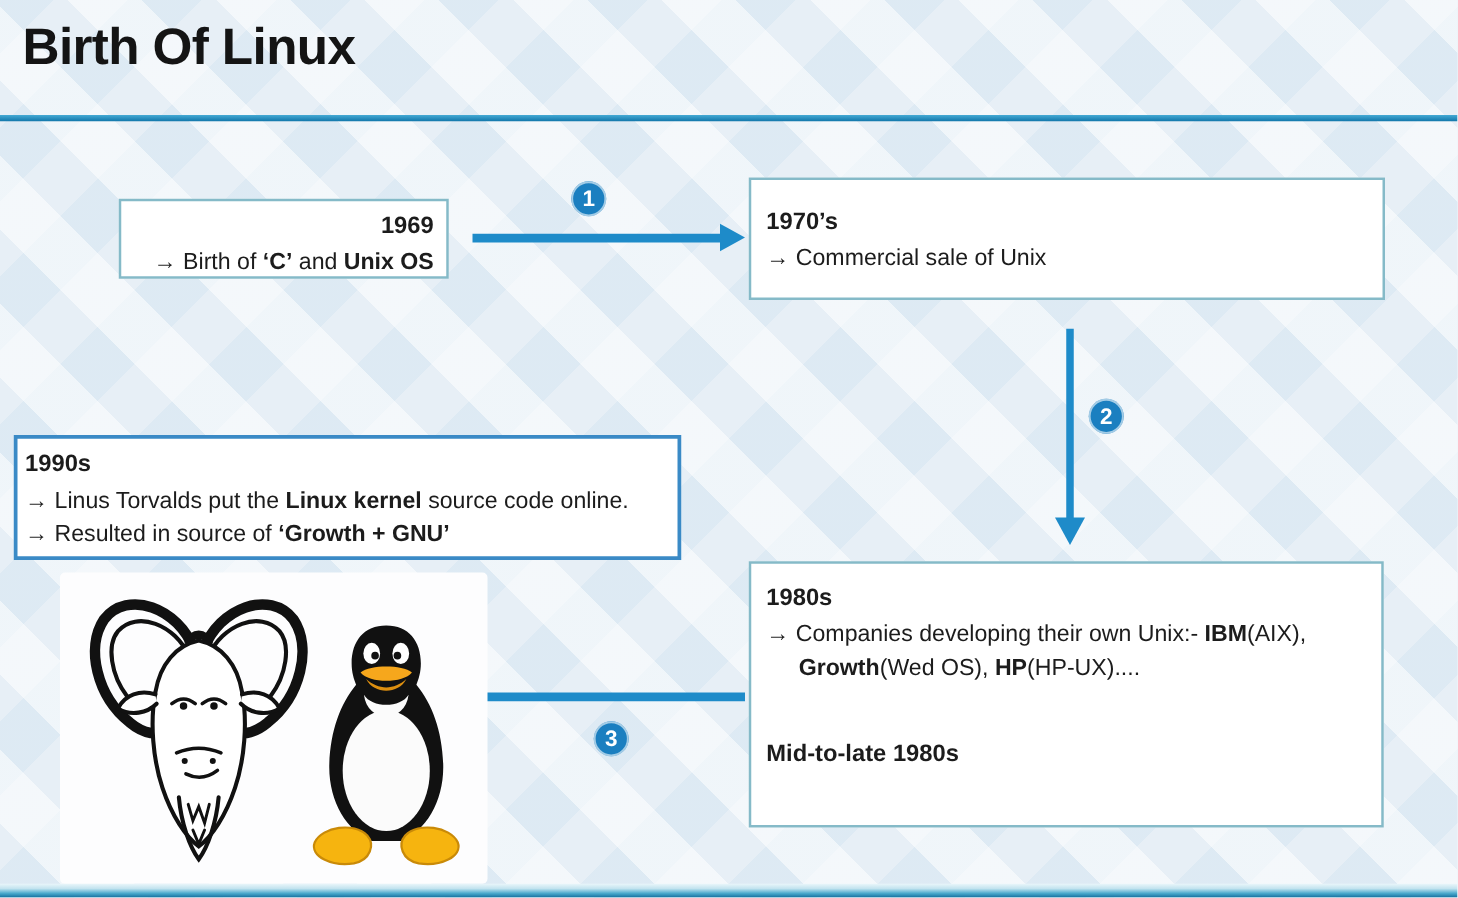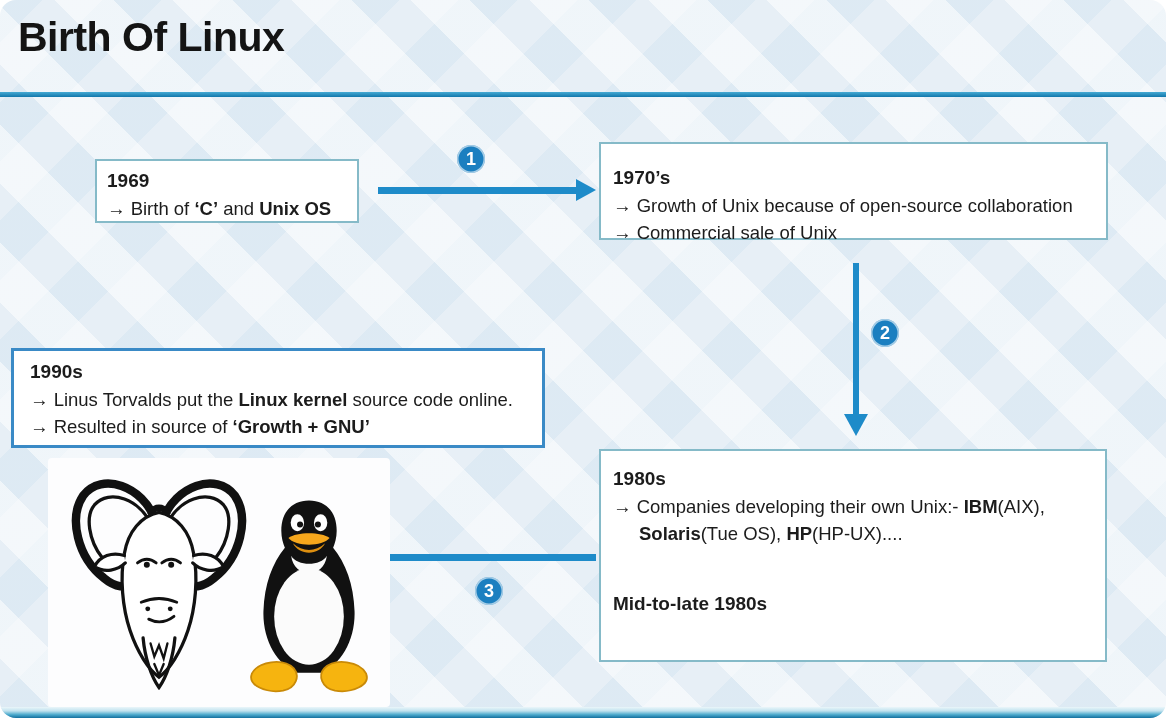--- a/index.html
+++ b/index.html
@@ -3,43 +3,42 @@
 <meta charset="utf-8">
 <style>
   html,body{margin:0;padding:0;}
   body{font-family:"Liberation Sans","DejaVu Sans",sans-serif;}
   #slide{
     position:relative;width:1166px;height:718px;overflow:hidden;
     background:
       repeating-linear-gradient(45deg, rgba(255,255,255,0) 0 42px, rgba(255,255,255,.55) 42px 84px),
       repeating-linear-gradient(-45deg, rgba(210,228,241,0) 0 42px, rgba(210,228,241,.45) 42px 84px),
       #e7eff6;
-    border-radius: 16px;
   }
   .abs{position:absolute;}
   #page-title{
     left:18px;top:14px;font-size:41px;font-weight:bold;color:#141414;letter-spacing:-0.5px;
   }
   #header-rule{
     left:0;top:92px;width:1166px;height:5px;
     background:linear-gradient(#45aad4,#1277ab);
   }
   #bottom-bar{
     left:0;bottom:0;width:1166px;height:11px;
     background:linear-gradient(to bottom,#eaf6fa 0%,#c2e3ef 35%,#4aa9cc 70%,#136f9e 100%);
   }
   .box{
     position:absolute;background:#ffffff;border:2px solid #85bac8;
     color:#1c1c1c;box-sizing:border-box;
   }
-  #box-1969{left:95px;top:159px;width:264px;height:64px;padding:6px 10px;}
+  #box-1969{left:95px;top:159px;width:264px;height:64px;padding:6px 10px;text-align:right;}
   #box-1970s{left:599px;top:142px;width:509px;height:98px;padding:20px 12px;}
   #box-1980s{left:599px;top:449px;width:508px;height:213px;padding:14px 12px;}
   #box-1990s{
-    left:11px;top:348px;width:534px;height:100px;padding:7px 16px;
+    left:11px;top:348px;width:534px;height:100px;padding:7px 6px;
     border:3px solid #3a8ac6;box-shadow:inset 0 0 0 2px #ffffff;
   }
   .box-heading{font-weight:bold;font-size:19px;line-height:1.45;}
   .box-line{font-size:18.5px;line-height:1.5;padding-left:26px;text-indent:-26px;}
   .bullet-arrow{font-weight:bold;}
   .gap{height:42px;}
   .h-arrow{position:absolute;height:7px;background:#1e8bc9;}
   .v-arrow{position:absolute;width:6px;background:#1e8bc9;}
   .head{position:absolute;width:0;height:0;}
   #arrow-1-head{border-top:11px solid transparent;border-bottom:11px solid transparent;border-left:20px solid #1e8bc9;}
@@ -60,26 +59,25 @@
 
   <div id="page-title" class="abs">Birth Of Linux</div>
   <div id="header-rule" class="abs"></div>
 
   <div id="box-1969" class="box">
       <div class="box-heading">1969</div>
       <div class="box-line"><span class="bullet-arrow">→ </span><span>Birth of </span><b>‘C’</b><span> and </span><b>Unix OS</b></div>
     </div>
   <div id="box-1970s" class="box">
       <div class="box-heading">1970’s</div>
-      <div class="box-line"><span class="bullet-arrow">→ </span><span>Growth of Unix because of open-source collaboration</span></div>
       <div class="box-line"><span class="bullet-arrow">→ </span><span>Commercial sale of Unix</span></div>
     </div>
   <div id="box-1980s" class="box">
       <div class="box-heading">1980s</div>
-      <div class="box-line"><span class="bullet-arrow">→ </span><span>Companies developing their own Unix:- </span><b>IBM</b><span>(AIX),</span><br><b>Solaris</b><span>(Tue OS), </span><b>HP</b><span>(HP-UX)....</span></div>
+      <div class="box-line"><span class="bullet-arrow">→ </span><span>Companies developing their own Unix:- </span><b>IBM</b><span>(AIX),</span><br><b>Growth</b><span>(Wed OS), </span><b>HP</b><span>(HP-UX)....</span></div>
       <div class="gap"></div>
       <div class="box-heading">Mid-to-late 1980s</div>
     </div>
   <div id="box-1990s" class="box">
       <div class="box-heading">1990s</div>
       <div class="box-line"><span class="bullet-arrow">→ </span><span>Linus Torvalds put the </span><b>Linux kernel</b><span> source code online.</span></div>
       <div class="box-line"><span class="bullet-arrow">→ </span><span>Resulted in source of </span><b>‘Growth + GNU’</b></div>
     </div>
 
   <div class="h-arrow" style="left:378px;top:187px;width:198px;"></div>

